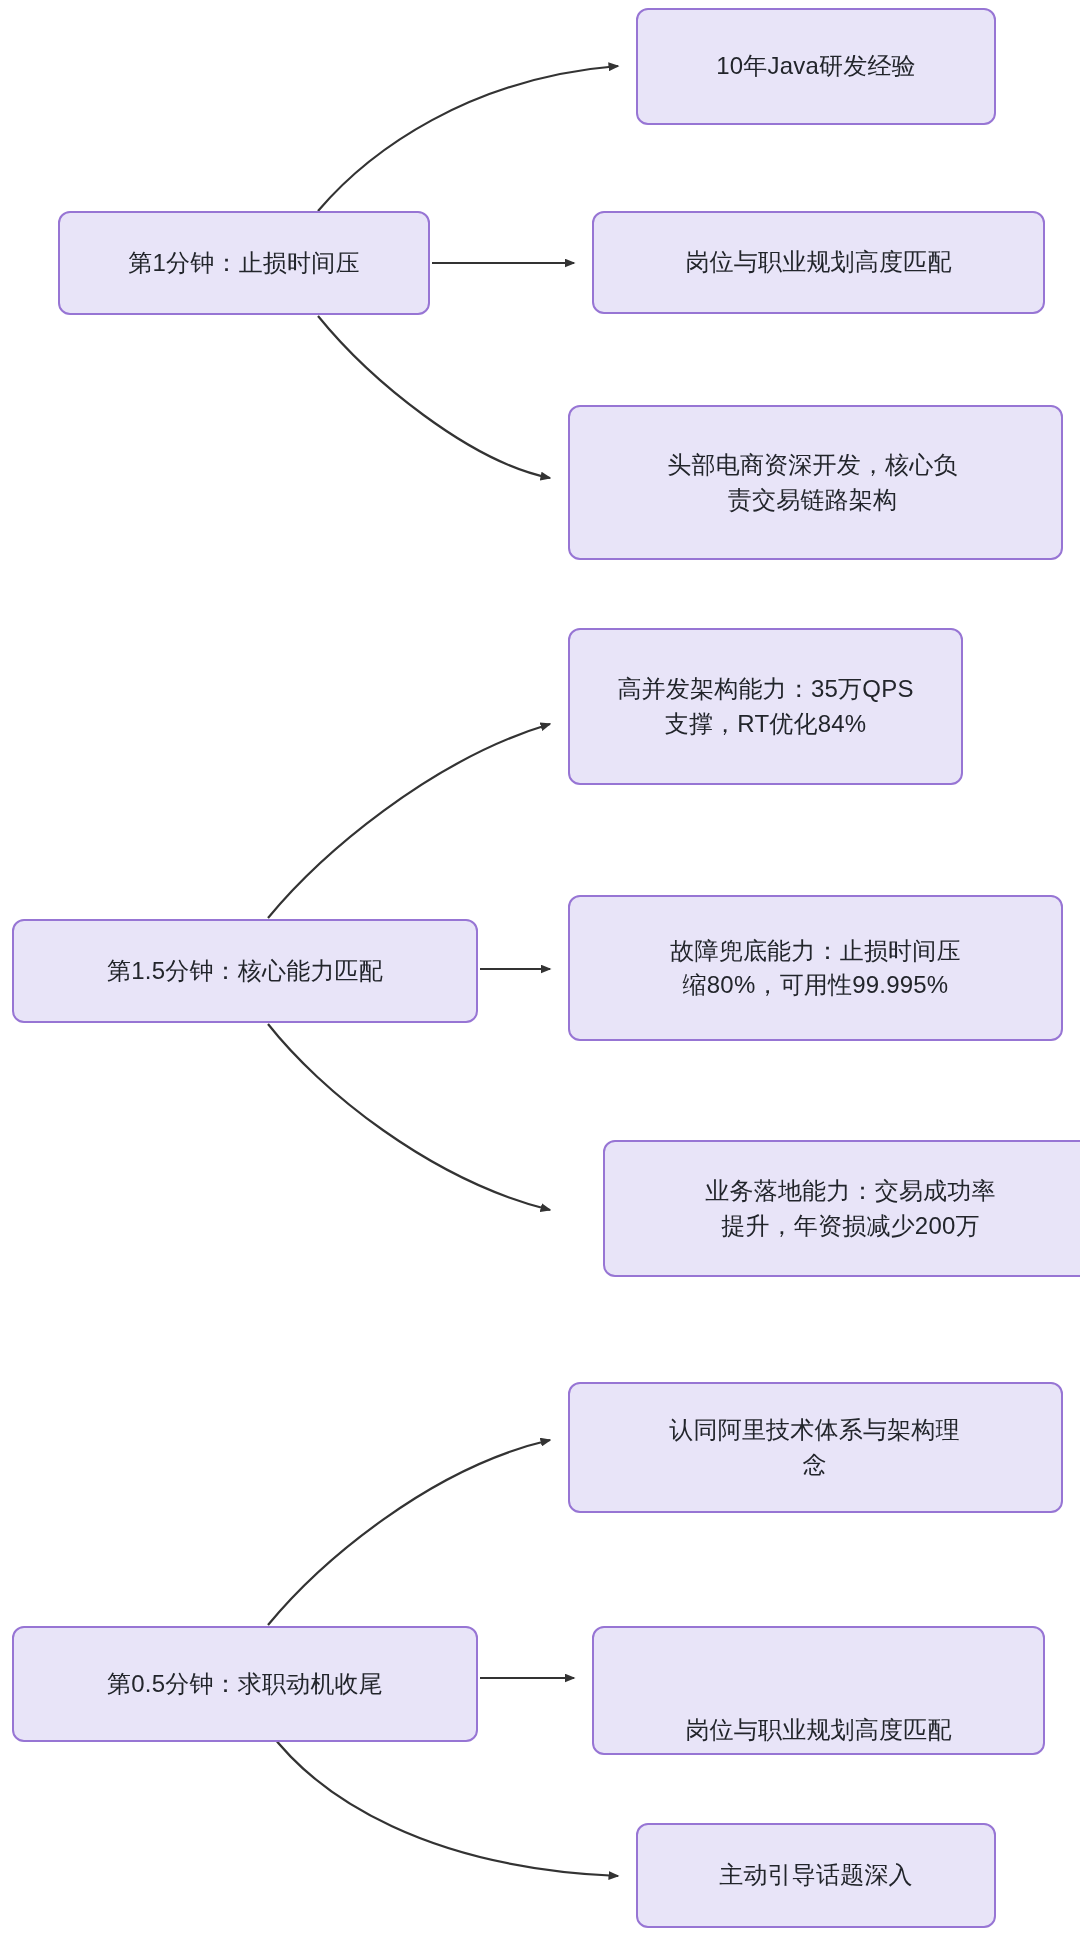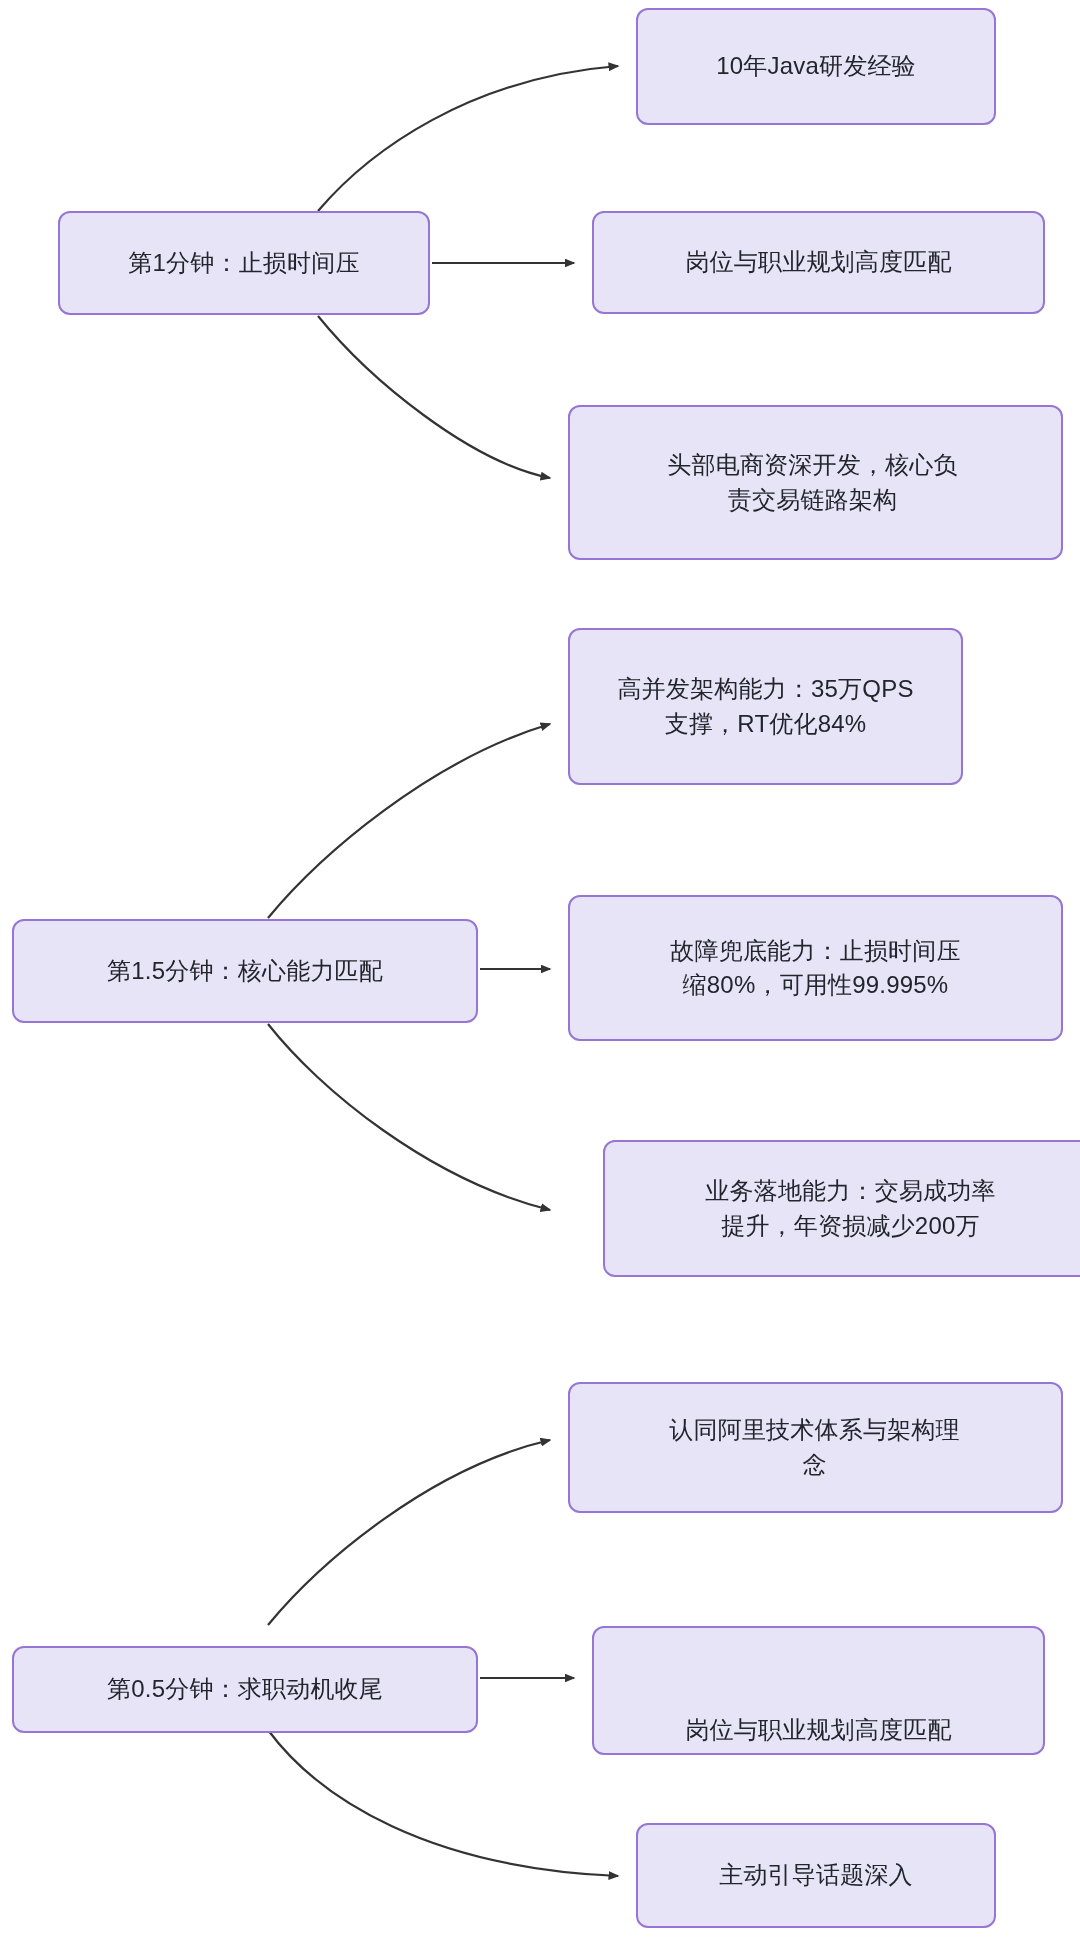--- a/index.html
+++ b/index.html
@@ -93,21 +93,21 @@
 支撑，RT优化84%</span>
       </div>
       <div class="node" style="left: 568px; top: 895px; width: 495px; height: 146px;">
         <span class="label">故障兜底能力：止损时间压
 缩80%，可用性99.995%</span>
       </div>
       <div class="node" style="left: 568px; top: 1140px; width: 495px; height: 137px; margin-left: 35px;">
         <span class="label">业务落地能力：交易成功率
 提升，年资损减少200万</span>
       </div>
-      <div class="node" style="left: 12px; top: 1626px; width: 466px; height: 87px; margin-top: 20px;">
+      <div class="node" style="left: 12px; top: 1626px; width: 466px; height: 116px;">
         <span class="label">第0.5分钟：求职动机收尾</span>
       </div>
       <div class="node" style="left: 568px; top: 1382px; width: 495px; height: 131px; padding-left: 12px;">
         <span class="label">认同阿里技术体系与架构理
 念</span>
       </div>
       <div class="node" style="left: 592px; top: 1626px; width: 453px; height: 129px; align-items: flex-end;">
         <span class="label">岗位与职业规划高度匹配</span>
       </div>
       <div class="node" style="left: 636px; top: 1823px; width: 360px; height: 105px;">

